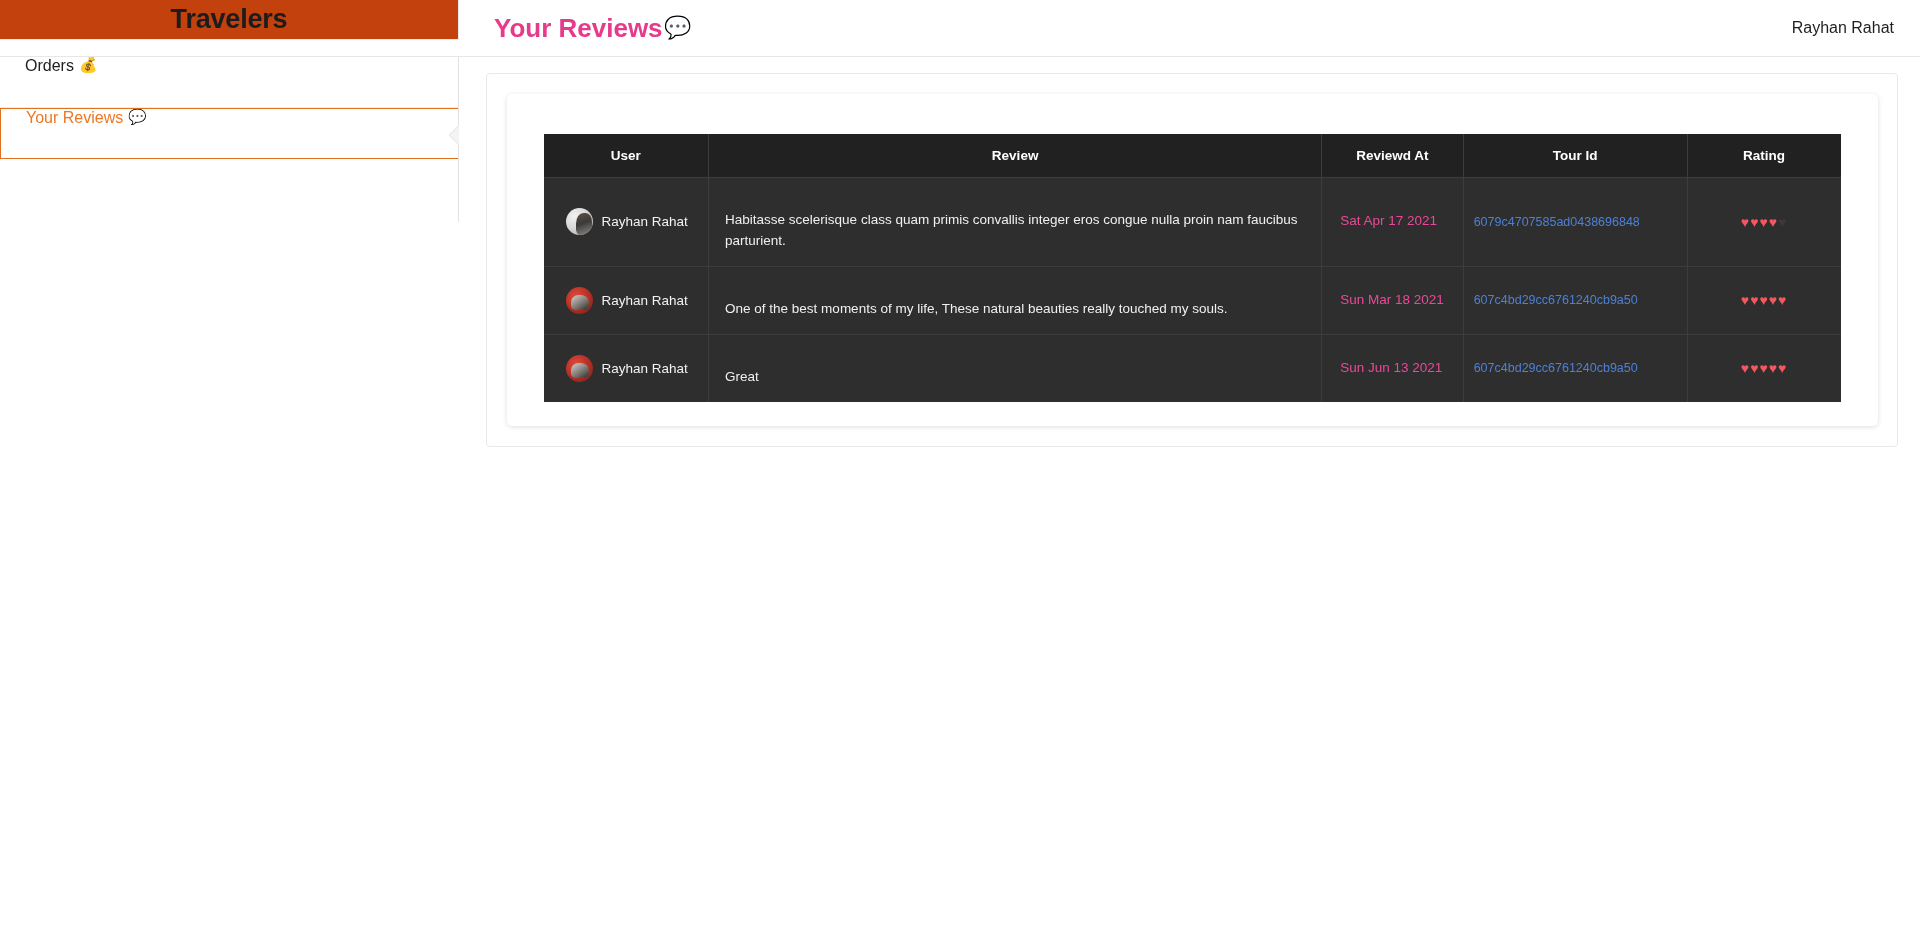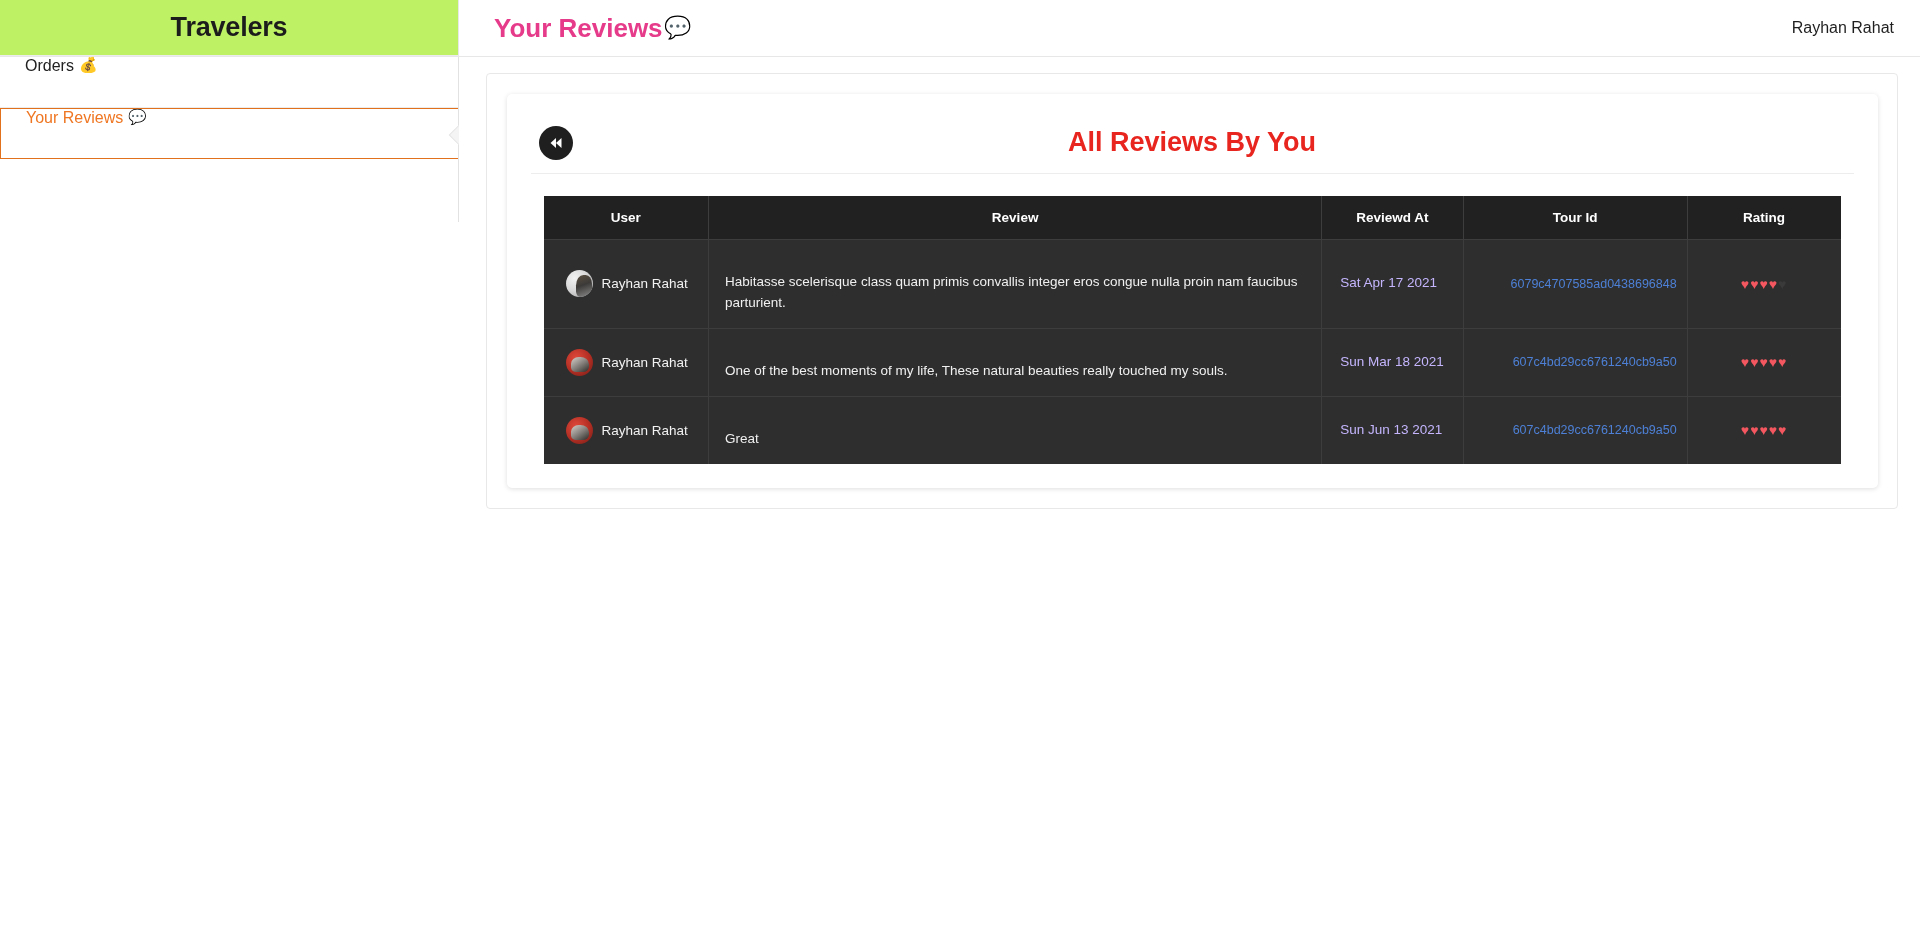--- a/index.html
+++ b/index.html
@@ -15,25 +15,25 @@
   .app { width: 1920px; height: 937px; position: relative; background: #ffffff; }
 
   
   .topbar {
     position: absolute; top: 0; left: 0; width: 1920px; height: 57px;
     display: flex; align-items: stretch;
     border-bottom: 1px solid #e7e7e7;
     background: #ffffff;
   }
   .brand-box {
-    width: 459px; height: 56px;
+    width: 459px; height: 40px;
     display: flex; align-items: center; justify-content: center;
     border-right: 1px solid #e7e7e7;
     border-bottom: 1px solid #ececec;
-    background: #bef264;
+    background: #c2410c;
   }
   .brand-title { font-size: 27px; font-weight: 700; color: #1c1c1c; letter-spacing: -0.2px; }
 
   .page-heading-wrap {
     flex: 1; display: flex; align-items: center; justify-content: space-between;
     padding: 0 26px 0 35px;
   }
   .page-heading {
     font-size: 26px; font-weight: 700; color: #e63a8a;
     display: flex; align-items: center; gap: 2px; white-space: nowrap;
@@ -172,24 +172,24 @@
   }
   .avatar.red::after {
     content: ""; position: absolute; left: 22%; top: 30%;
     width: 66%; height: 56%;
     background: linear-gradient(145deg, #d8d3cd 0%, #7f7a75 55%, #2d2b29 100%);
     border-radius: 44% 48% 34% 30%;
   }
   .user-label { font-size: 13.5px; color: #f2f2f2; white-space: nowrap; }
 
   .review-text { line-height: 1.55; color: #f0f0f0; padding-left: 6px; margin-top: 18px; }
-  .date-text { line-height: 1.55; color: #c4b5fd; padding-left: 8px; }
+  .date-text { line-height: 1.55; color: #ec4899; padding-left: 8px; }
   .tour-link {
     color: #4d80d6; font-size: 12.5px; text-decoration: none;
-    display: block; text-align: right; cursor: pointer; word-break: break-all;
+    display: block; text-align: left; cursor: pointer; word-break: break-all;
   }
   .rating-cell { text-align: center; white-space: nowrap; }
   .heart { font-size: 14px; letter-spacing: 1px; }
   .heart.on  { color: #f4575f; }
   .heart.off { color: #3a3a3a; }
 </style>
 </head>
 <body>
 
 <div class="app">
@@ -215,29 +215,20 @@
     <div class="nav-item active">
       <span>Your Reviews</span>
       <span class="emoji">💬</span>
     </div>
   </div>
 
   <div class="content">
     <div class="outer-card">
       <div class="inner-card">
 
-        <div class="card-head">
-          <button class="back-btn">
-            <svg width="14" height="12" viewBox="0 0 14 12" aria-hidden="true">
-              <polygon points="7,1 7,11 1.5,6" fill="#ffffff"></polygon>
-              <polygon points="12.5,1 12.5,11 7,6" fill="#ffffff"></polygon>
-            </svg>
-          </button>
-          <div class="card-title">All Reviews By You</div>
-        </div>
 
         <div class="tbl-wrap">
           <table class="reviews">
             <colgroup>
               <col class="col-user">
                 <col class="col-review">
                 <col class="col-date">
               <col class="col-tour">
                 <col class="col-rating">
             </colgroup>

